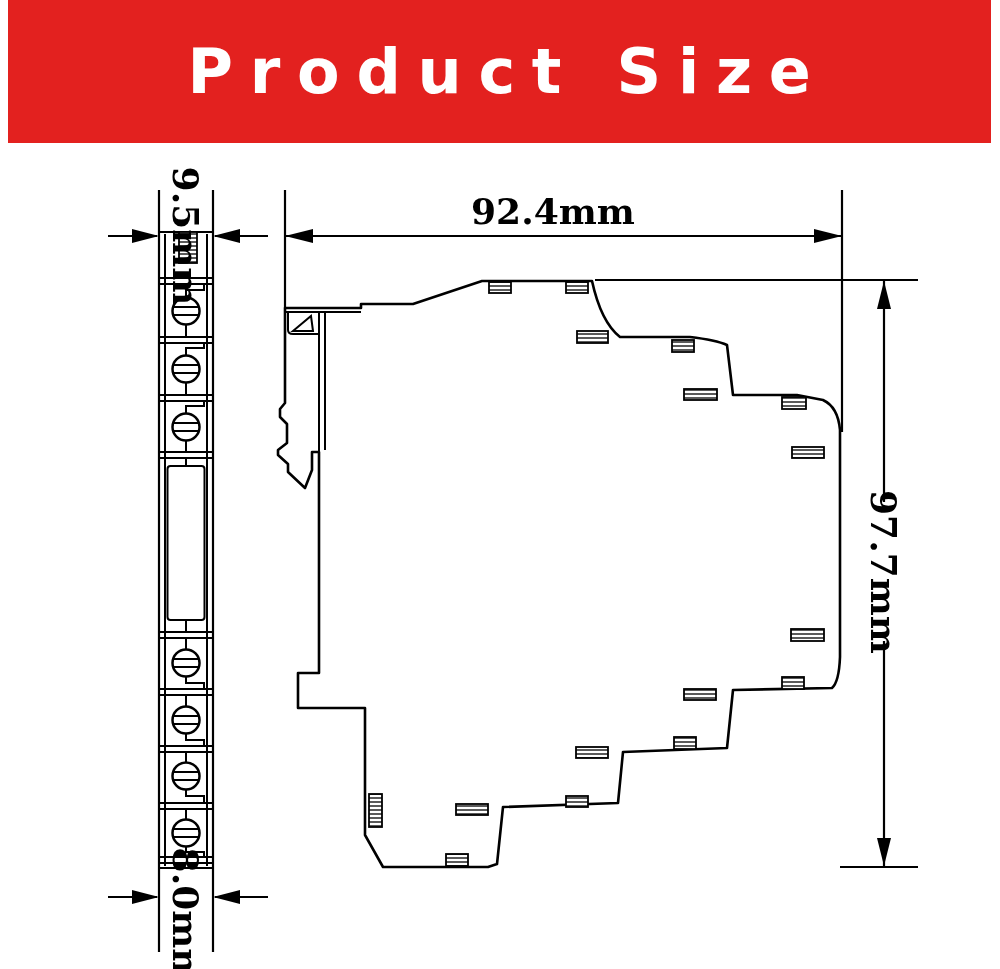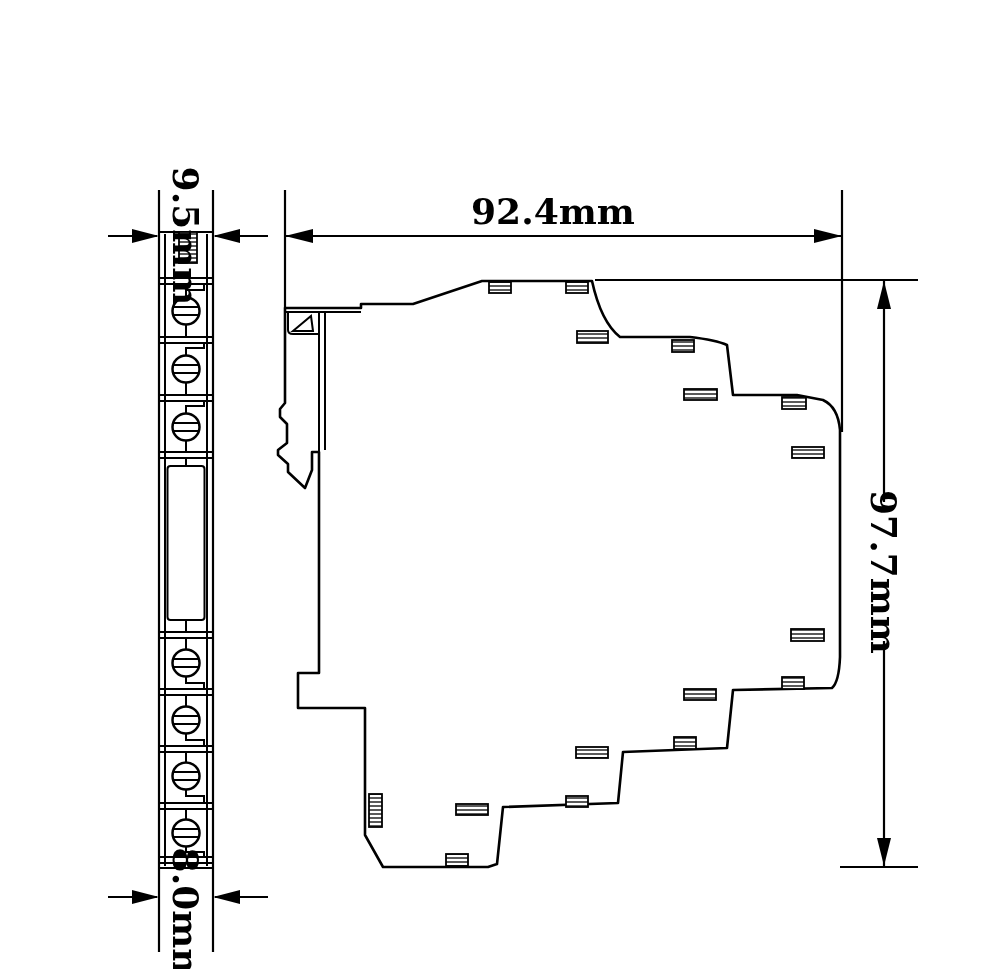--- a/index.html
+++ b/index.html
@@ -17,20 +17,23 @@
   .slot{fill:url(#hatch);stroke:#000000;stroke-width:1.8;}
   .screw{fill:#ffffff;stroke:#000000;stroke-width:2.5;}
   .arrow{fill:#000000;stroke:none;}
   .dim-text{font-family:"DejaVu Serif",serif;font-weight:700;font-size:36px;fill:#000000;}
 </style>
 </head>
 <body>
 
 <div class="stage">
 
+  <div class="banner">
+    <div class="banner-title">Product Size</div>
+  </div>
 
   <svg class="drawing" viewBox="0 0 1000 969" xmlns="http://www.w3.org/2000/svg">
     <defs>
       <pattern id="hatch" patternUnits="userSpaceOnUse" width="6" height="4">
         <rect width="6" height="4" fill="#ffffff"></rect>
         <line x1="0" y1="2" x2="6" y2="2" stroke="#000000" stroke-width="1.3"></line>
       </pattern>
     </defs>
 
     <g>

